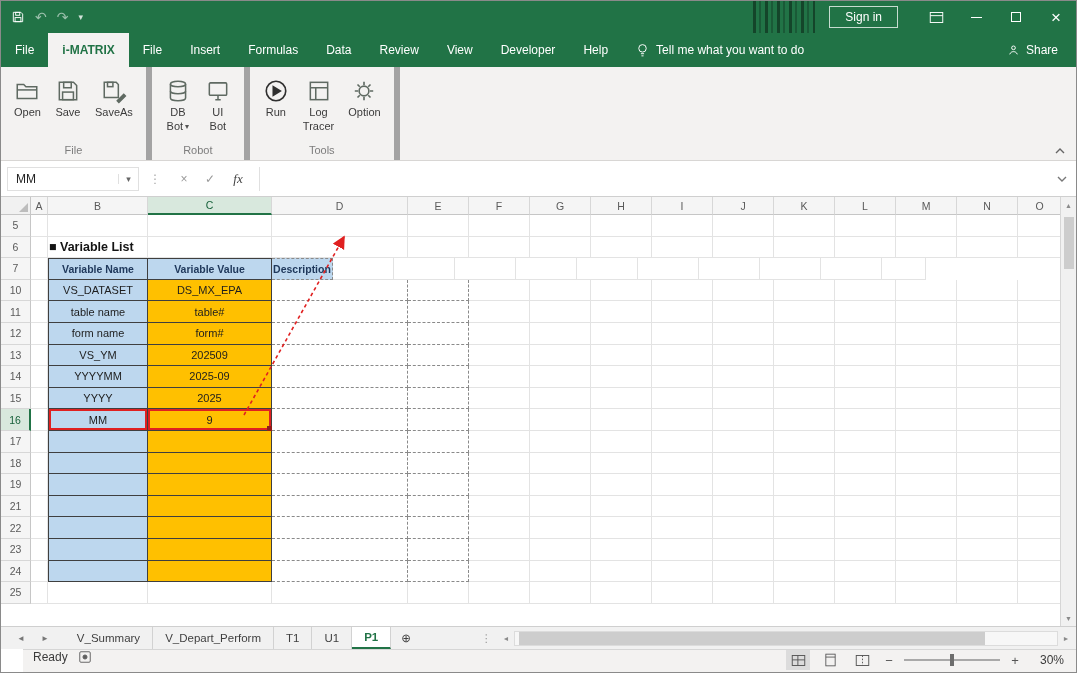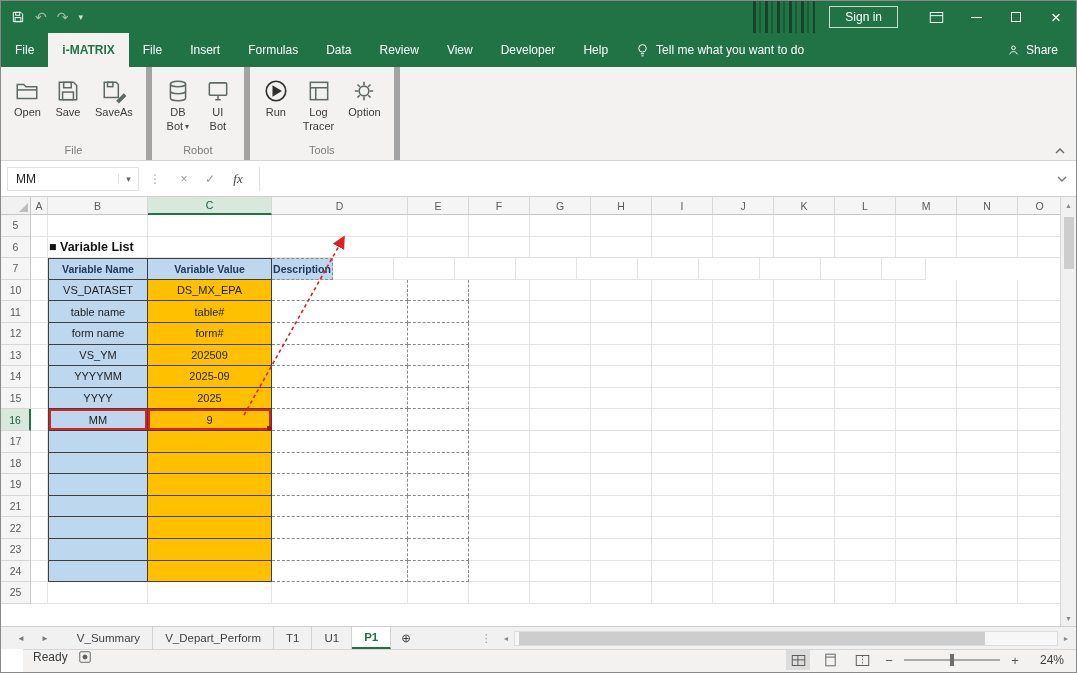--- a/index.html
+++ b/index.html
@@ -710,17 +710,17 @@
         <svg width="15" height="13" viewBox="0 0 24 20" fill="none" stroke="#555" stroke-width="1.5">
           <rect x="2" y="2" width="20" height="16"></rect>
             <path d="M12 2v16" stroke-dasharray="2.5 2.5"></path>
         </svg>
       </div>
       <span class="zoomglyph">−</span>
       <div class="zoomtrack">
           <div class="zoomthumb"></div>
         </div>
       <span class="zoomglyph">+</span>
-      <span class="zoomval">24%</span>
+      <span class="zoomval">30%</span>
     </div>
   </div>
 
 </div>
 
 </body></html>

